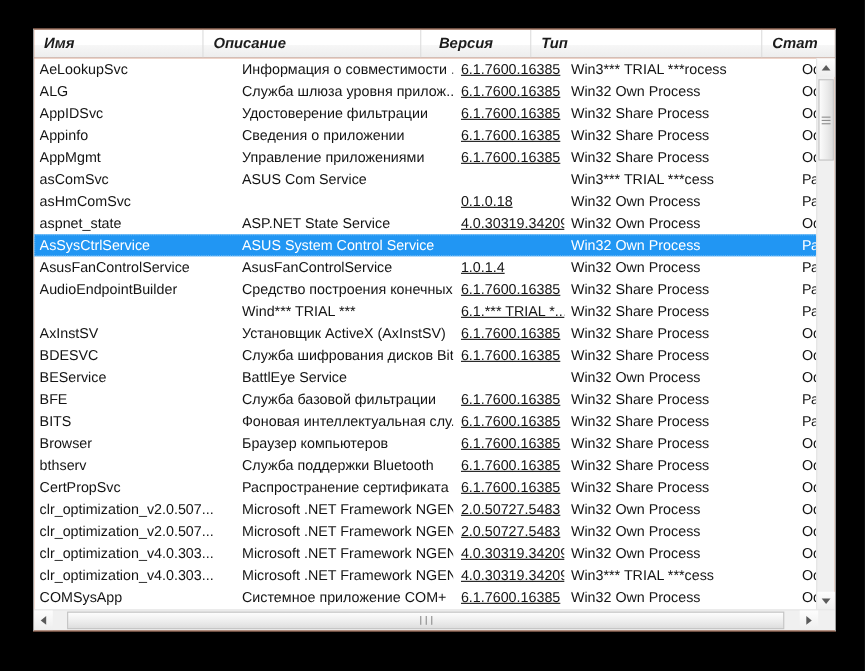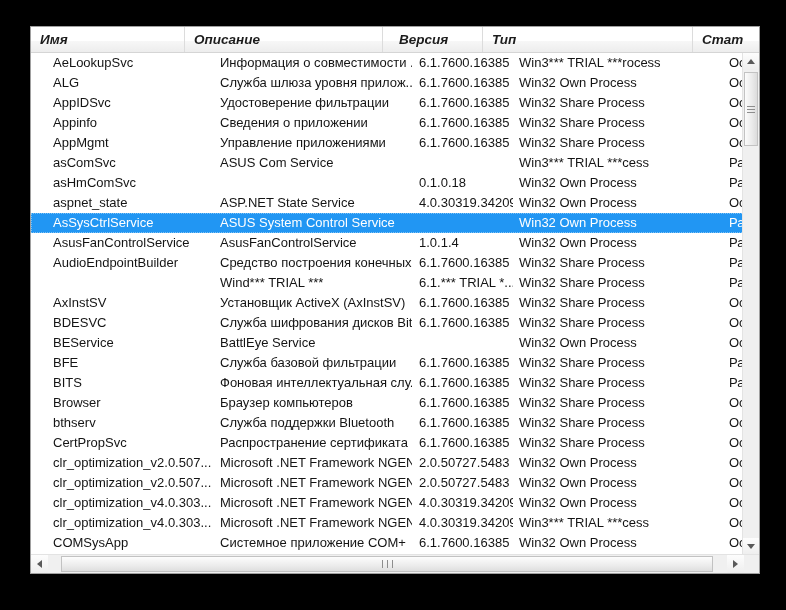--- a/index.html
+++ b/index.html
@@ -95,23 +95,23 @@
     outline-offset: -1px;
   }
   .cell {
     position: absolute;
     top: 0;
     height: 20px;
     overflow: hidden;
     text-overflow: clip;
     white-space: nowrap;
   }
-  .c0 { left: 22px;   width: 172px; }
+  .c0 { left: 5px;   width: 172px; }
   .c1 { left: 189px; width: 192px; }
-  .c2 { left: 388px; width: 94px;  }
+  .c2 { left: 388px; width: 94px; text-decoration: underline;  }
   .c3 { left: 488px; width: 204px; }
   .c4 { left: 698px; width: 44px;  }
 
   
   #vscroll {
     position: absolute;
     right: 0;
     top: 26px;
     width: 17px;
     height: 502px;

